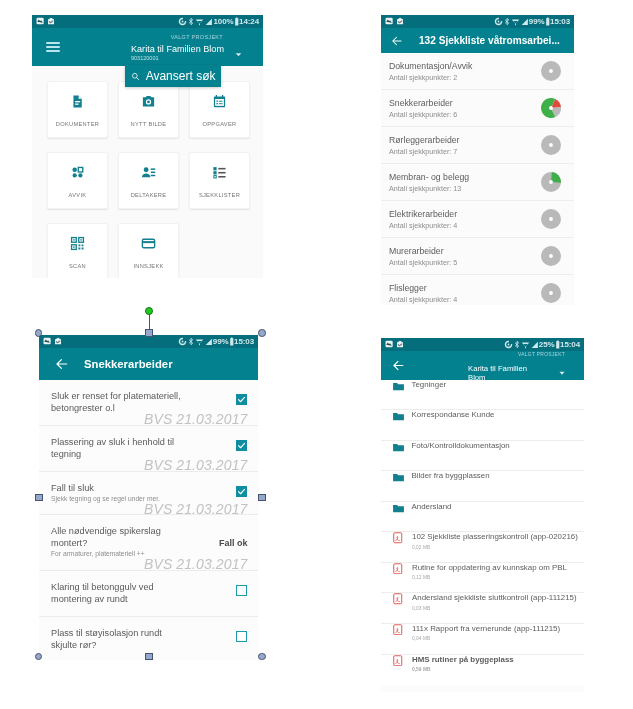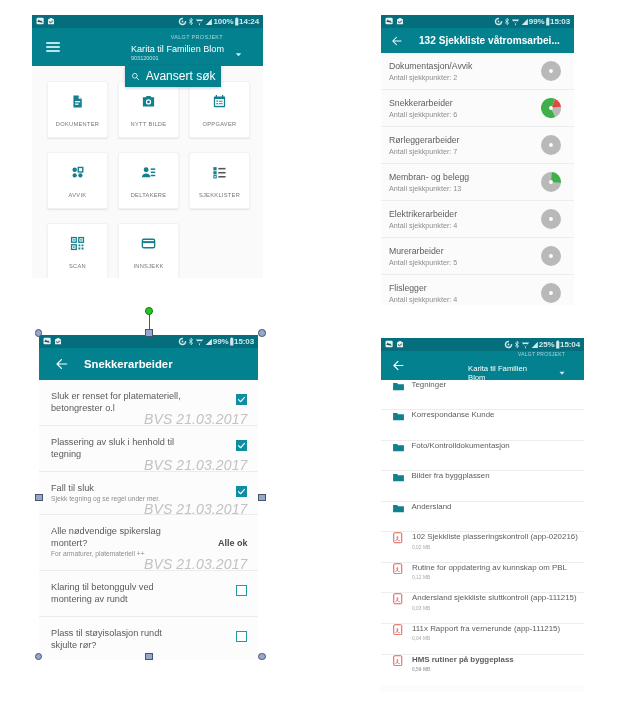--- a/index.html
+++ b/index.html
@@ -448,21 +448,21 @@
           </div>
         </div>
         <div class="p3date">BVS 21.03.2017</div>
       </div>
       <div class="p3row">
         <div class="p3top">
           <div class="p3txt">
             <div class="p3t1">Alle nødvendige spikerslag montert?</div>
             <div class="p3t2">For armaturer, platemateriell ++</div>
           </div>
-          <div class="statetxt">Alle ok</div>
+          <div class="statetxt">Fall ok</div>
         </div>
         <div class="p3date">BVS 21.03.2017</div>
       </div>
       <div class="p3row">
         <div class="p3top">
           <div class="p3txt">
             <div class="p3t1">Klaring til betonggulv ved montering av rundt</div>
           </div>
           <div class="cb off"></div>
         </div>

